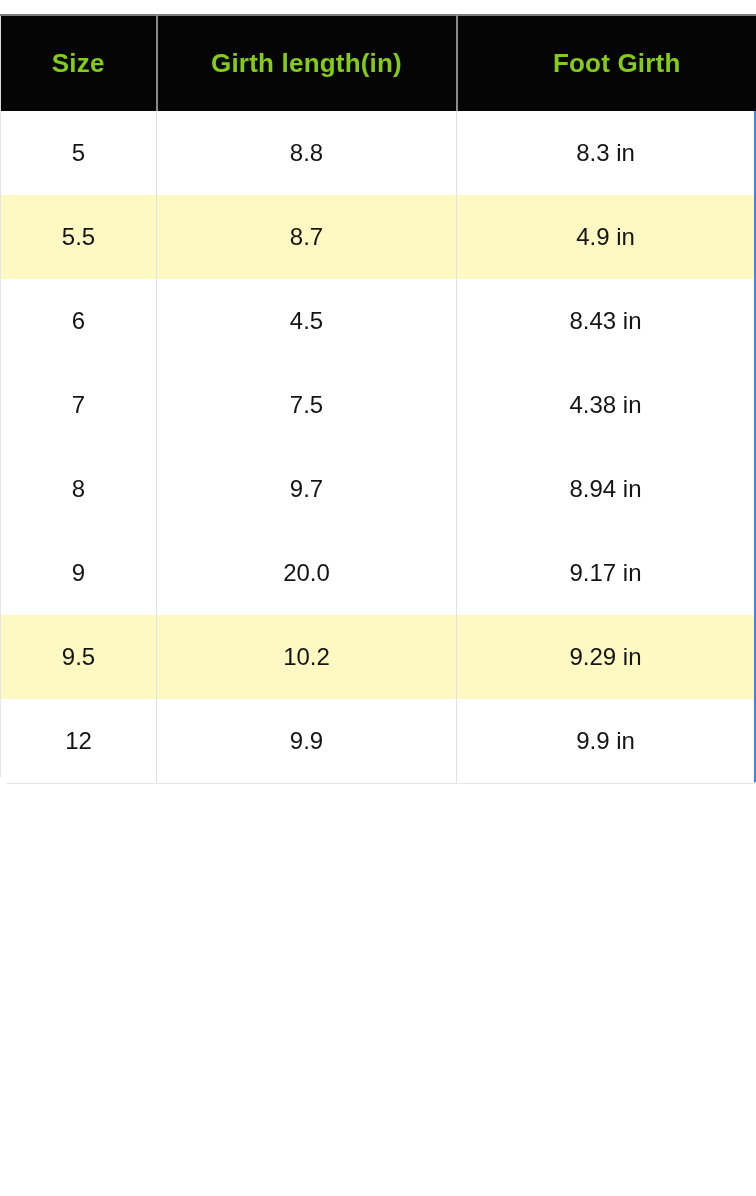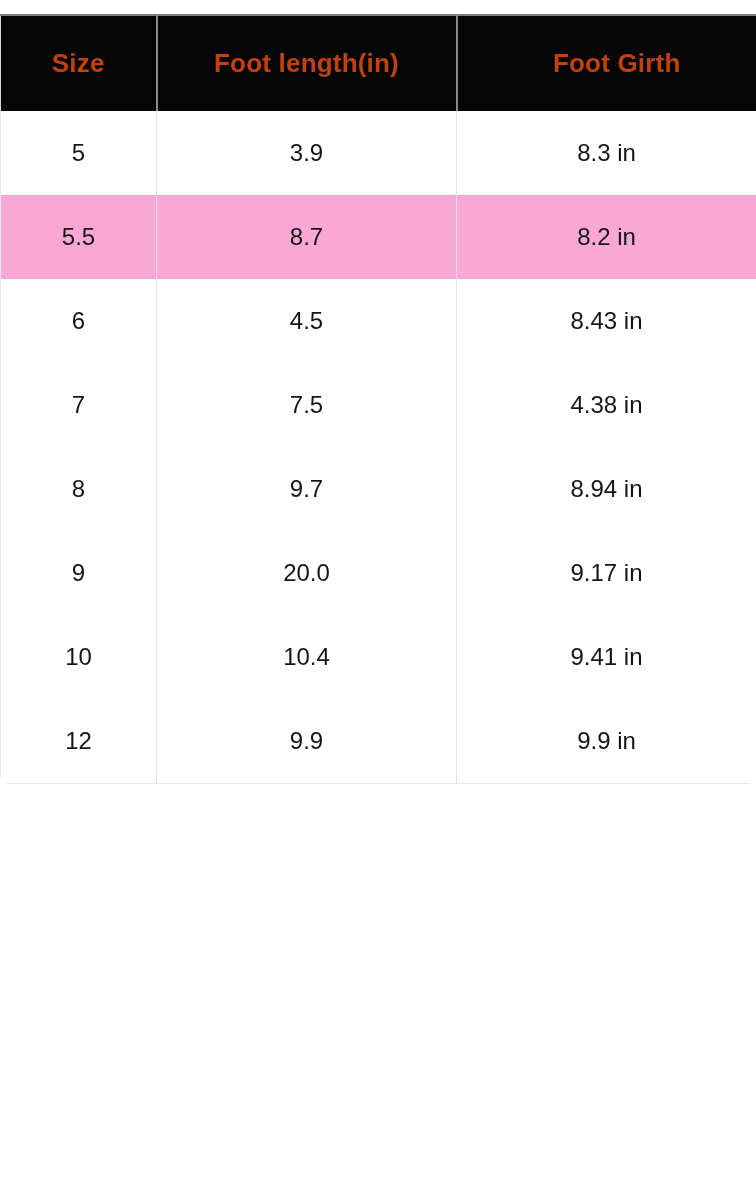--- a/index.html
+++ b/index.html
@@ -44,21 +44,21 @@
   col.col-length { width: 300px; }
   col.col-girth  { width: 300px; }
 
   thead tr {
     background: #050505;
   }
 
   thead th {
     height: 96px;
     background: #050505;
-    color: #c2410c;
+    color: #84cc16;
     font-size: 26px;
     font-weight: bold;
     text-align: center;
     vertical-align: middle;
     letter-spacing: 0.2px;
     border-top: 2px solid #7d7d7d;
     border-right: 2px solid #8a8a8a;
     white-space: nowrap;
   }
   thead th:last-child {
@@ -77,25 +77,25 @@
     text-align: center;
     vertical-align: middle;
     border-right: 1px solid #e2e2e2;
     border-left: none;
     white-space: nowrap;
   }
   tbody td:first-child {
     border-left: 1px solid #e6e6e6;
   }
   tbody td:last-child {
-    border-right: 1px solid #3b82f6;
+    border-right: 5px solid #3b82f6;
   }
 
   tbody tr.row-even { background: #ffffff; }
-  tbody tr.row-odd  { background: #f9a8d4; }
+  tbody tr.row-odd  { background: #fef9c3; }
 
   tbody tr:last-child td {
     border-bottom: 1px solid #e6e6e6;
   }
   tbody tr:last-child td:first-child {
     border-bottom-left-radius: 9px;
   }
   tbody tr:last-child td:last-child {
     border-bottom-right-radius: 9px;
   }
@@ -107,34 +107,34 @@
   <div class="size-table-wrap">
     <table class="size-table">
       <colgroup>
         <col class="col-size">
         <col class="col-length">
         <col class="col-girth">
       </colgroup>
       <thead>
         <tr>
           <th>Size</th>
-          <th>Foot length(in)</th>
+          <th>Girth length(in)</th>
           <th>Foot Girth</th>
         </tr>
       </thead>
       <tbody>
           <tr class="row-even">
             <td>5</td>
-            <td>3.9</td>
+            <td>8.8</td>
             <td>8.3 in</td>
           </tr>
           <tr class="row-odd">
             <td>5.5</td>
             <td>8.7</td>
-            <td>8.2 in</td>
+            <td>4.9 in</td>
           </tr>
           <tr class="row-even">
             <td>6</td>
             <td>4.5</td>
             <td>8.43 in</td>
           </tr>
           <tr class="row-even">
             <td>7</td>
             <td>7.5</td>
             <td>4.38 in</td>
@@ -142,24 +142,24 @@
           <tr class="row-even">
             <td>8</td>
             <td>9.7</td>
             <td>8.94 in</td>
           </tr>
           <tr class="row-even">
             <td>9</td>
             <td>20.0</td>
             <td>9.17 in</td>
           </tr>
-          <tr class="row-even">
-            <td>10</td>
-            <td>10.4</td>
-            <td>9.41 in</td>
+          <tr class="row-odd">
+            <td>9.5</td>
+            <td>10.2</td>
+            <td>9.29 in</td>
           </tr>
           <tr class="row-even">
             <td>12</td>
             <td>9.9</td>
             <td>9.9 in</td>
           </tr>
         </tbody>
     </table>
   </div>
 </div>

